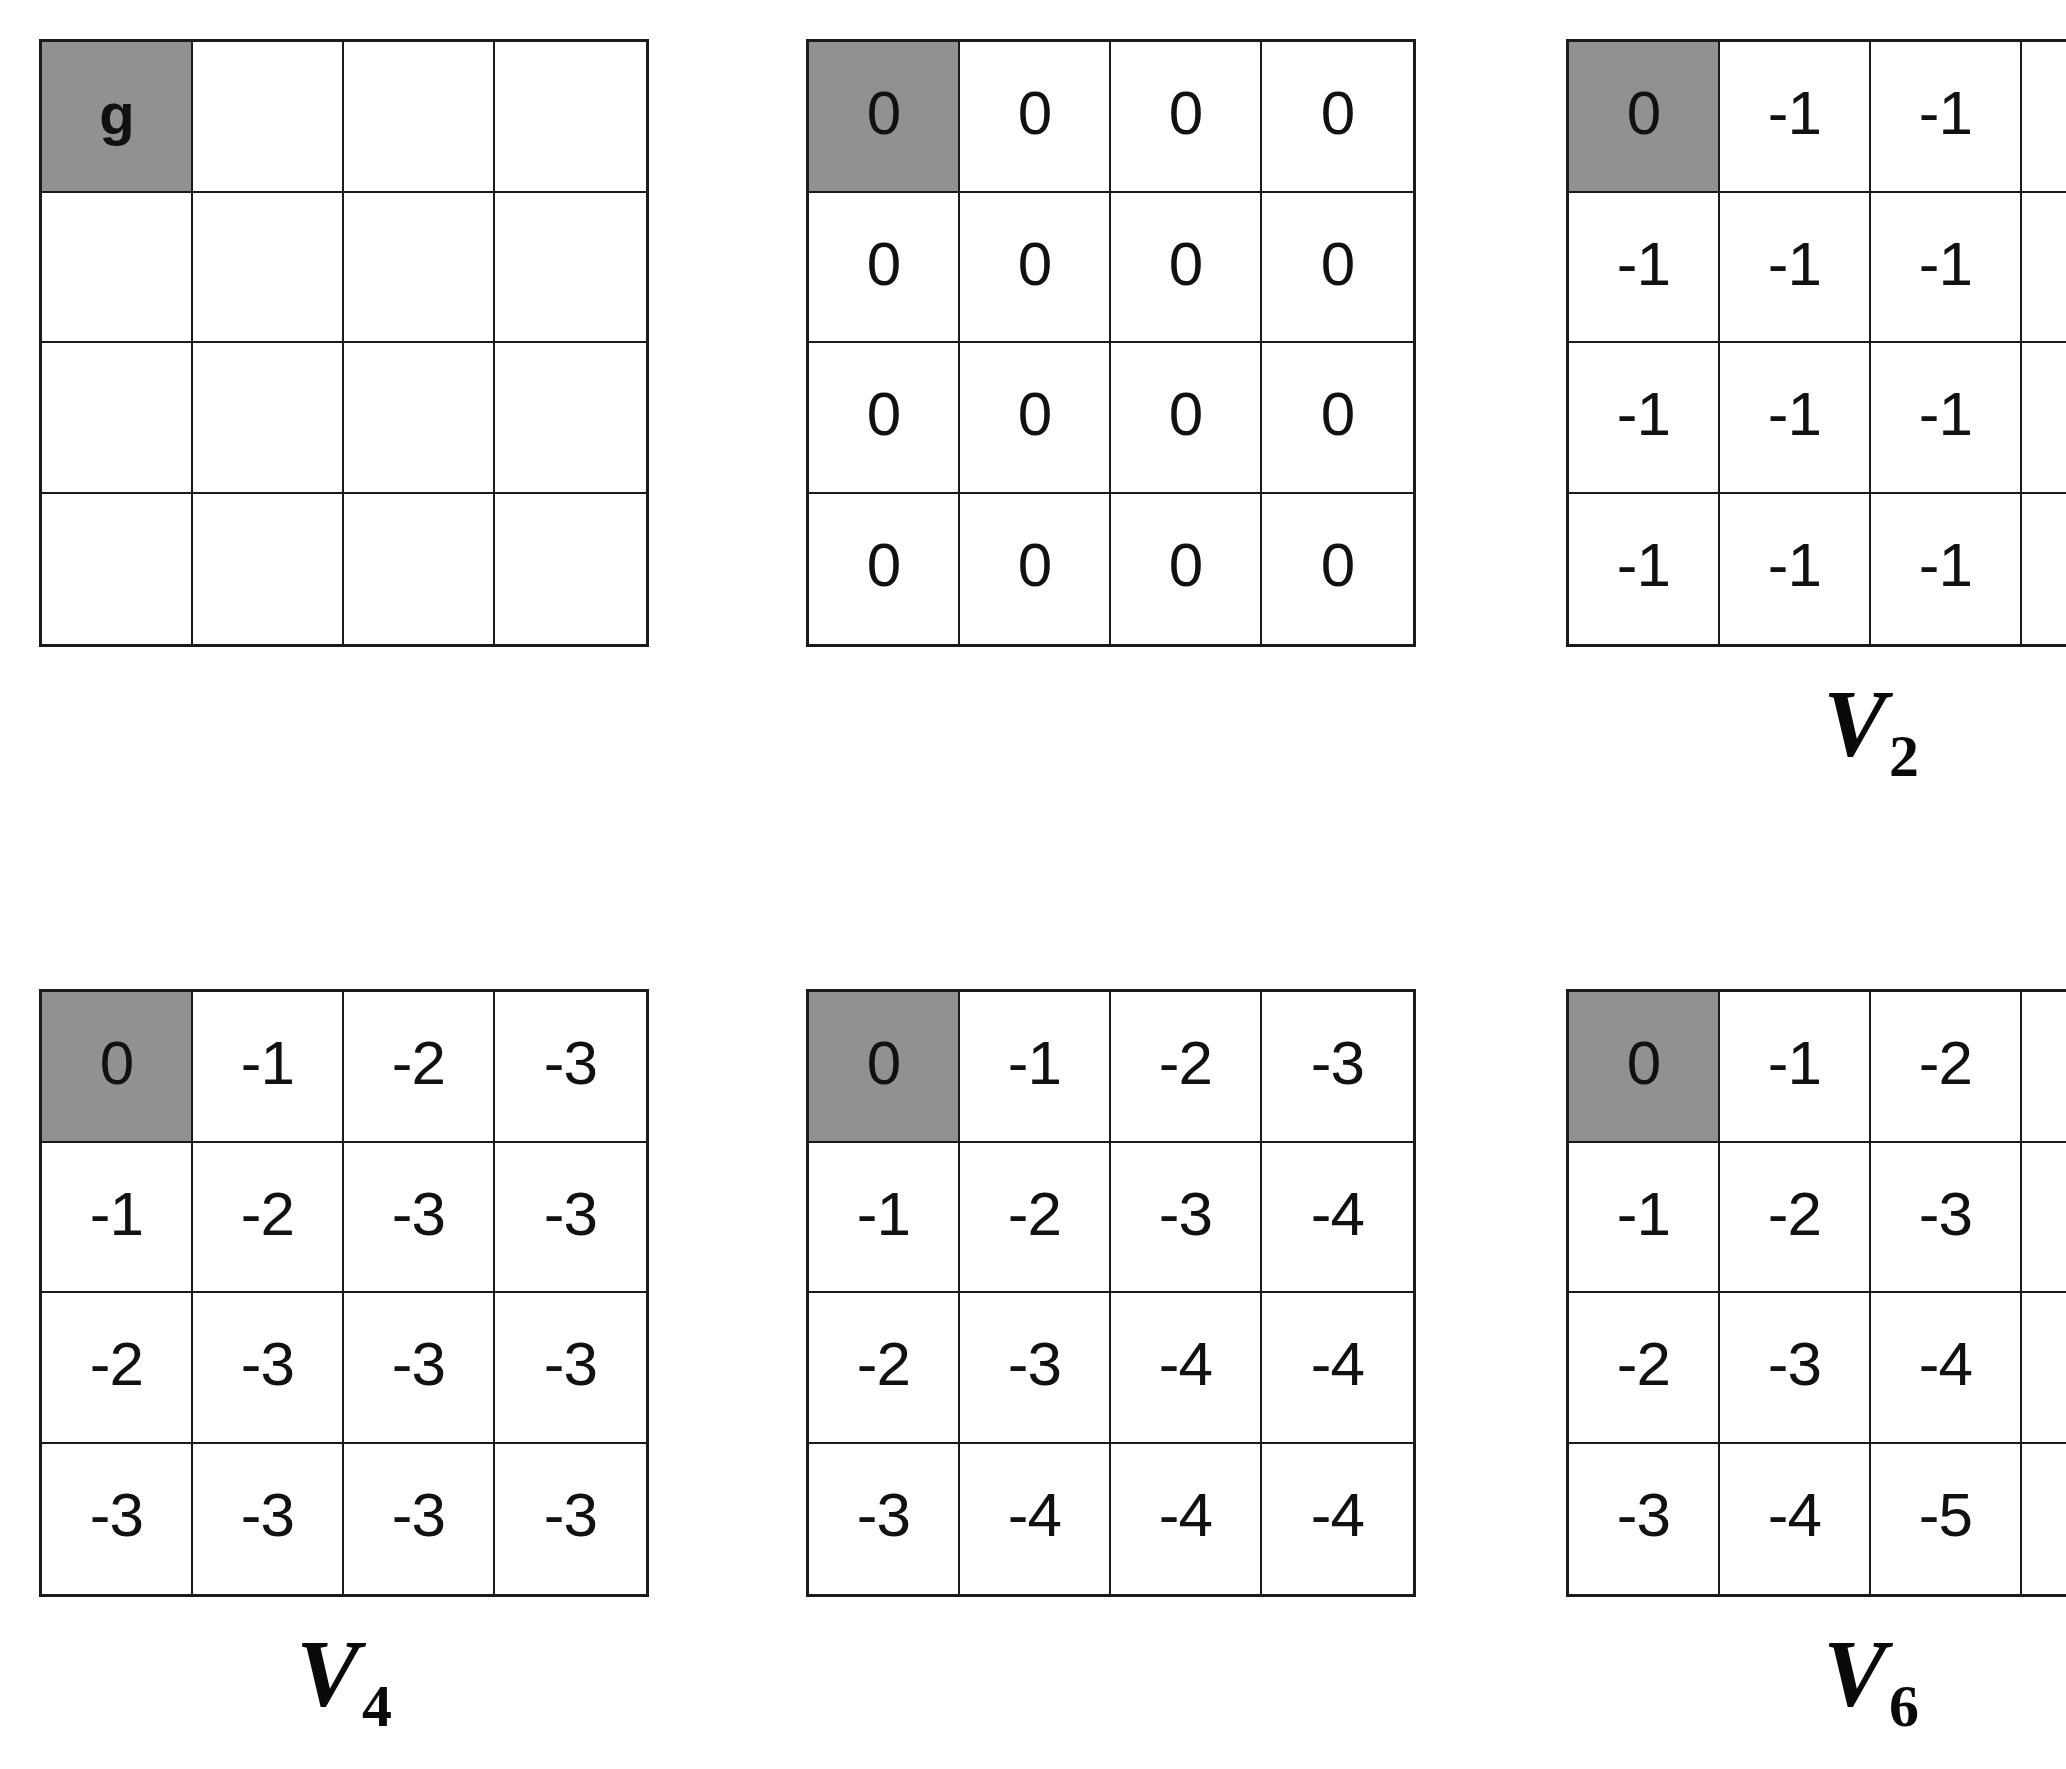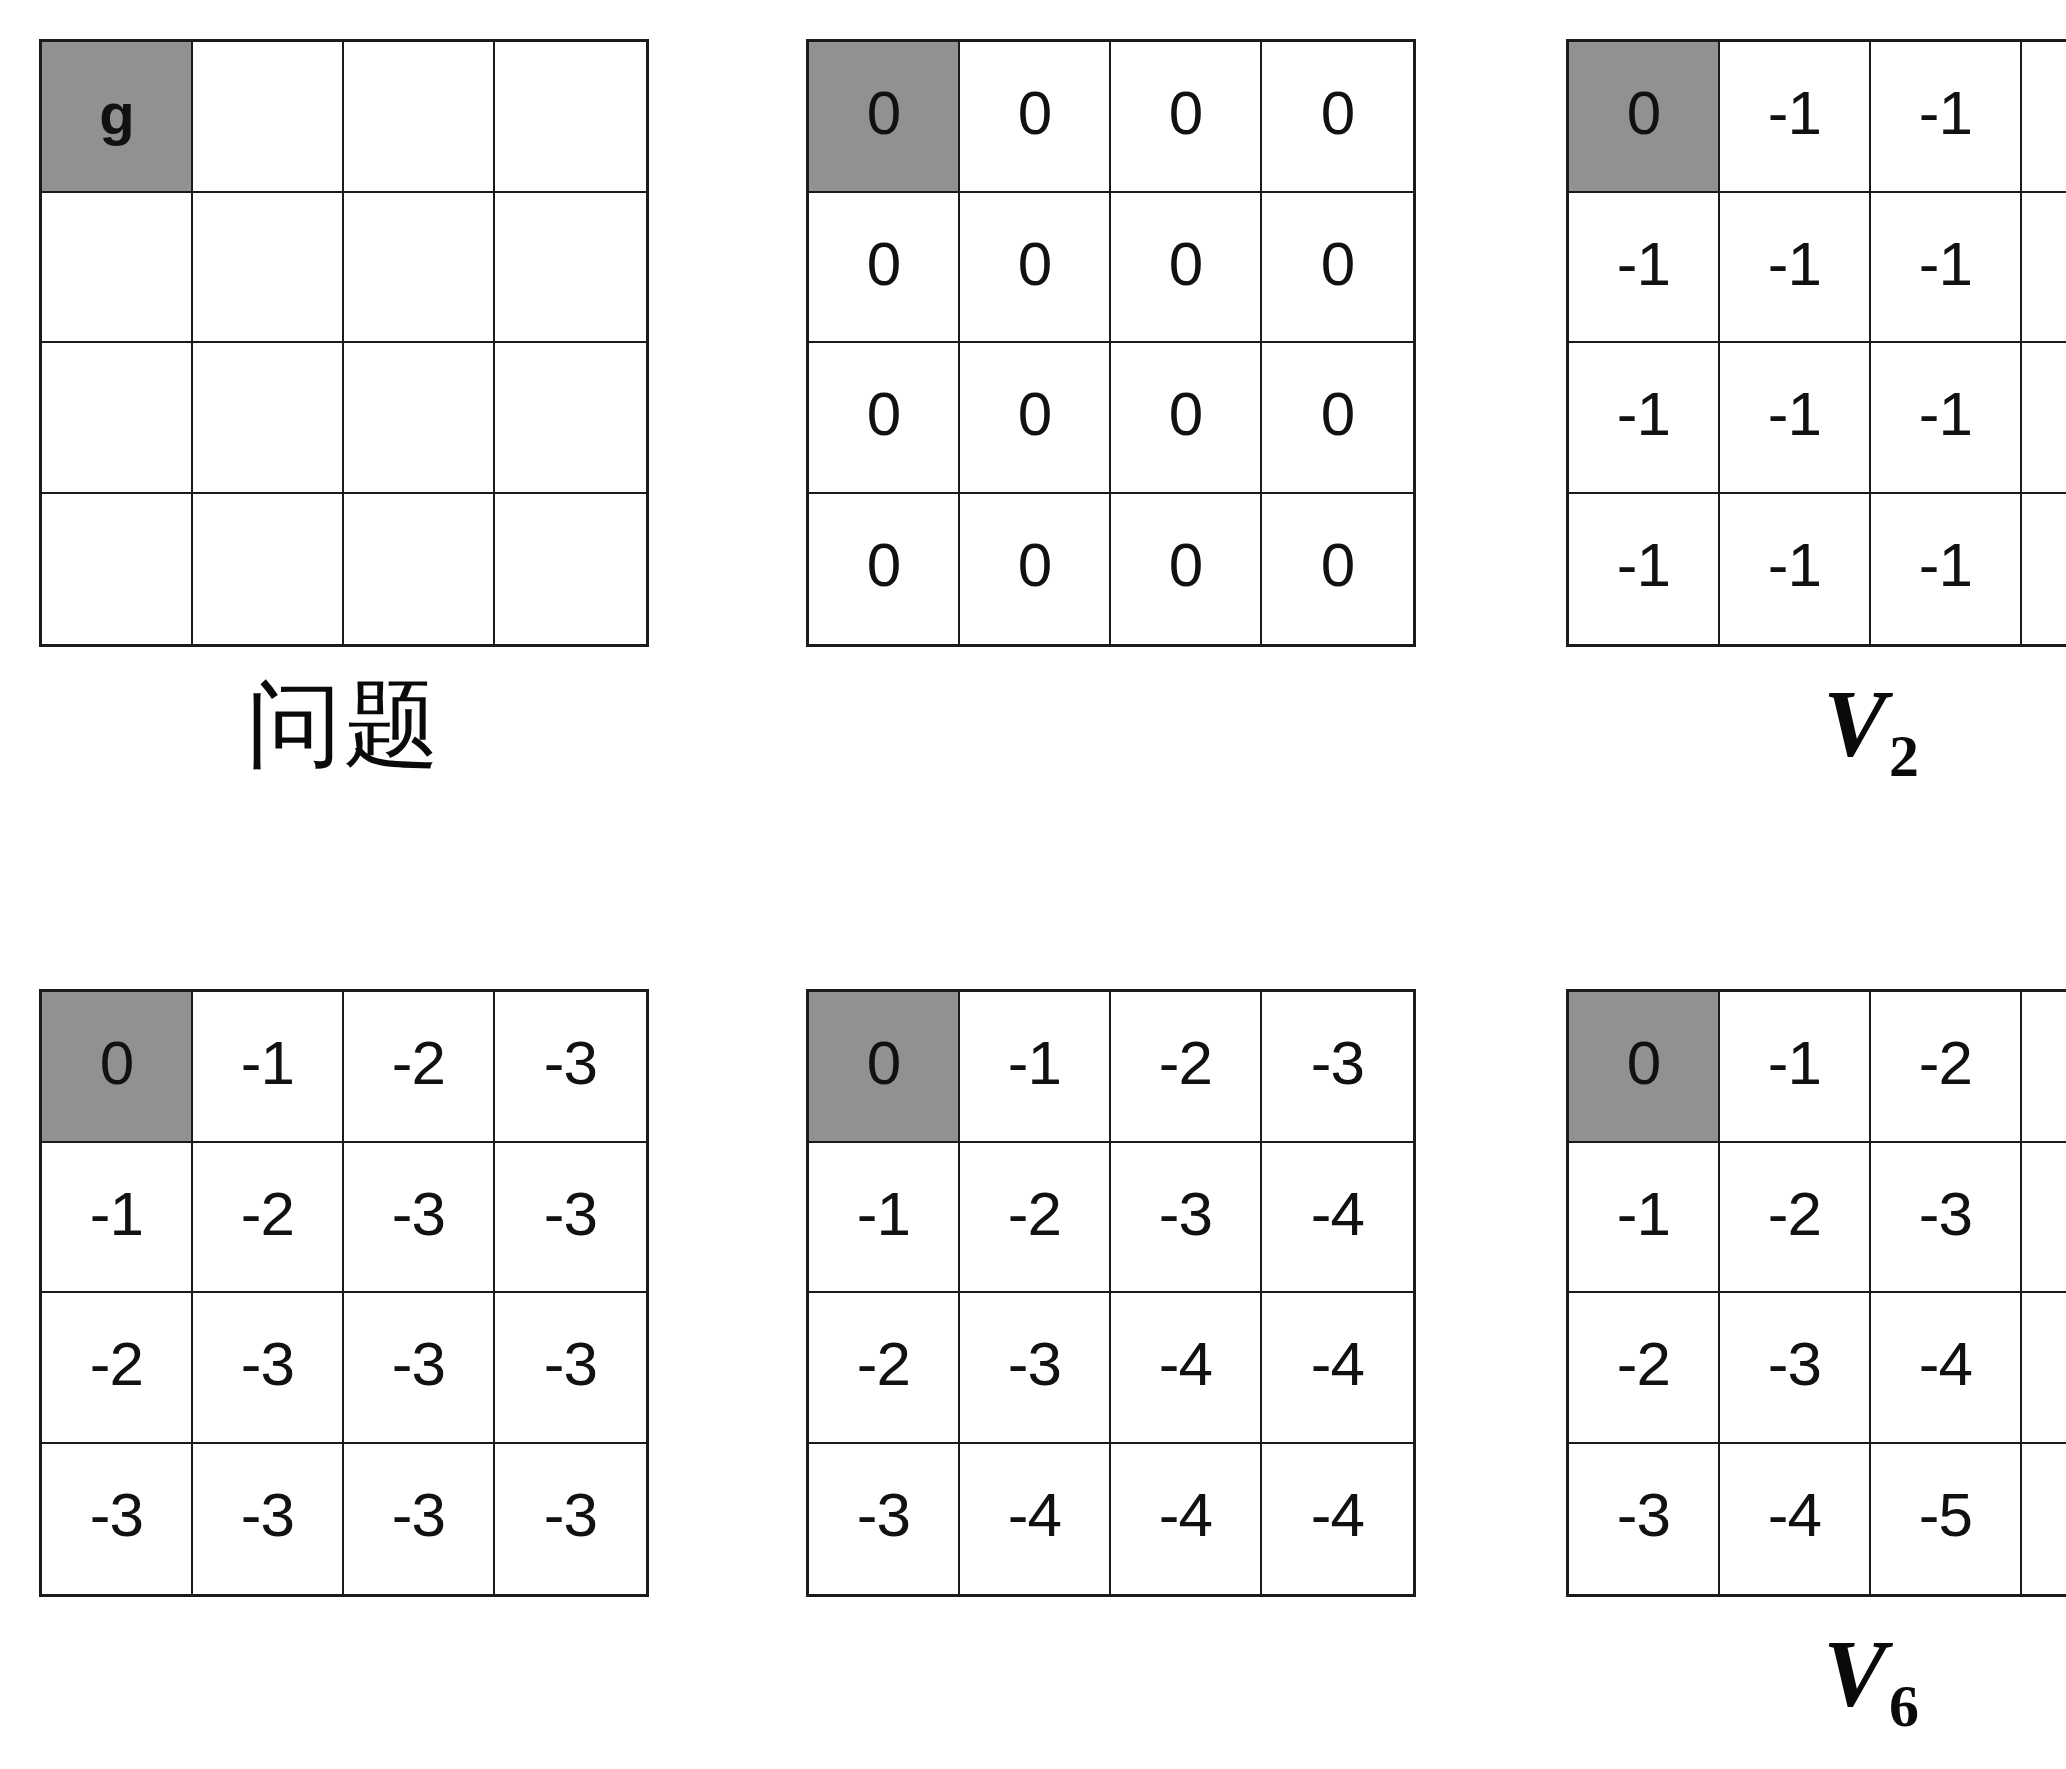--- a/index.html
+++ b/index.html
@@ -165,21 +165,20 @@
         <div class="cell row-last">
           <span class="cell-value"></span>
         </div>
         <div class="cell row-last">
           <span class="cell-value"></span>
         </div>
         <div class="cell col-last row-last">
           <span class="cell-value"></span>
         </div>
       </div>
-      <div class="caption caption-slot caption-cjk"><span>问题</span></div>
     </div>
     <div class="panel" id="panel-1">
       <div class="grid">
         <div class="cell shaded">
           <span class="cell-value">0</span>
         </div>
         <div class="cell">
           <span class="cell-value">0</span>
         </div>
         <div class="cell">
@@ -315,20 +314,21 @@
         <div class="cell row-last">
           <span class="cell-value">-3</span>
         </div>
         <div class="cell row-last">
           <span class="cell-value">-3</span>
         </div>
         <div class="cell col-last row-last">
           <span class="cell-value">-3</span>
         </div>
       </div>
+      <div class="caption caption-slot caption-math"><span>V</span><span class="sub">4</span></div>
     </div>
     <div class="panel" id="panel-5">
       <div class="grid">
         <div class="cell shaded">
           <span class="cell-value">0</span>
         </div>
         <div class="cell">
           <span class="cell-value">-1</span>
         </div>
         <div class="cell">

